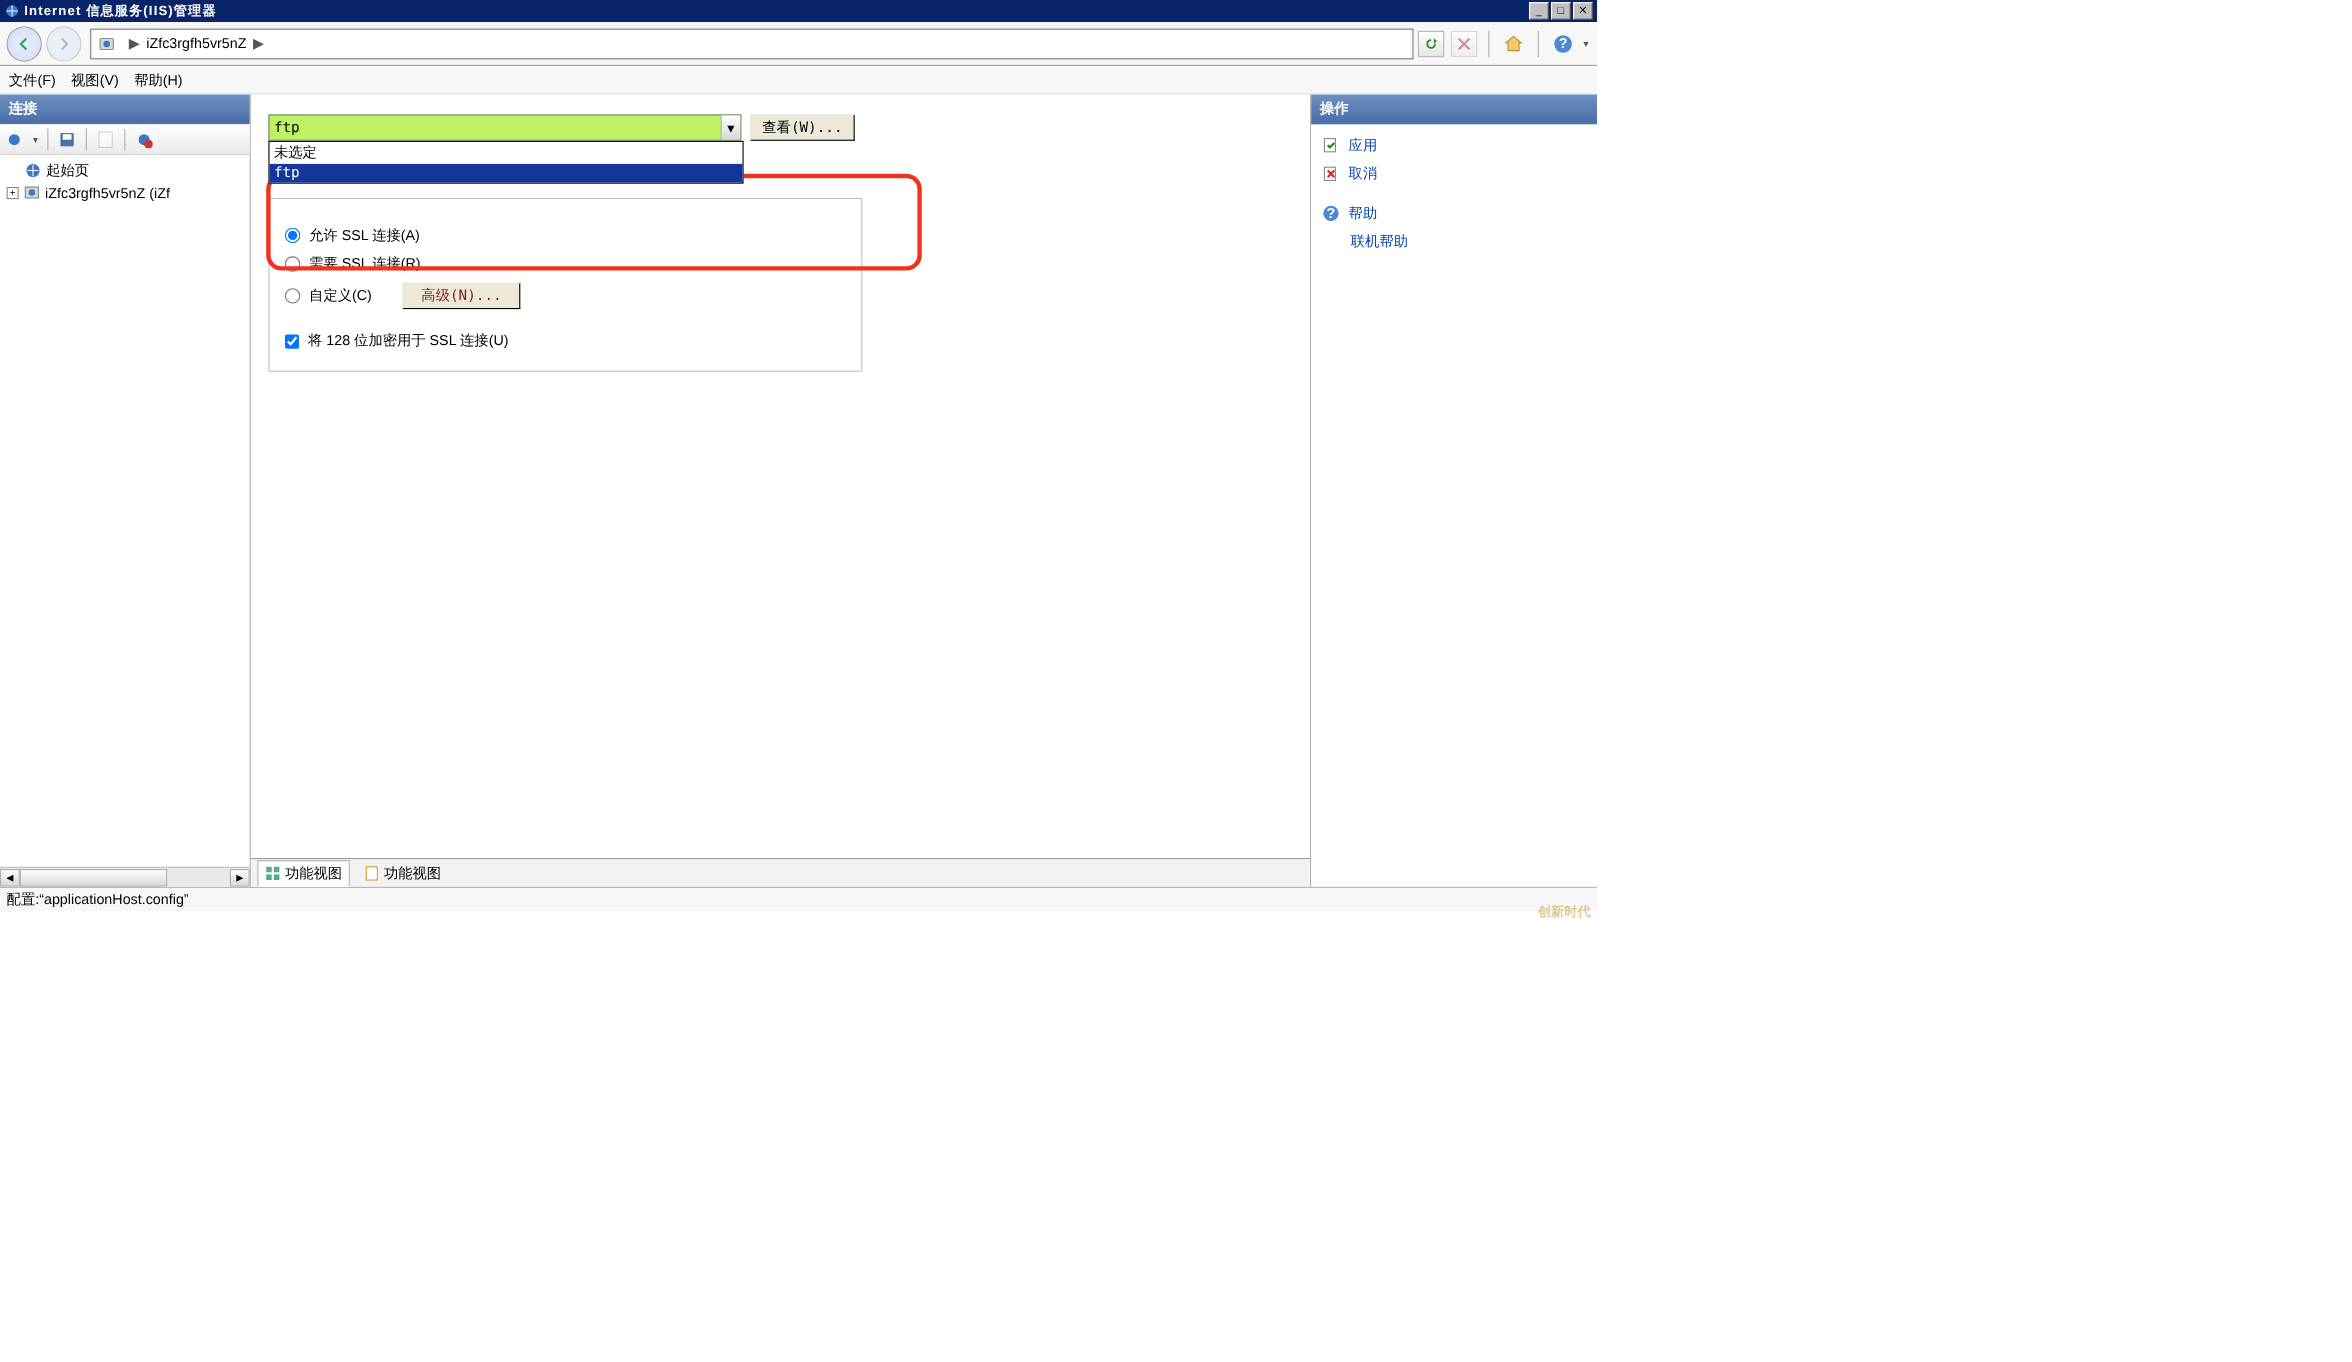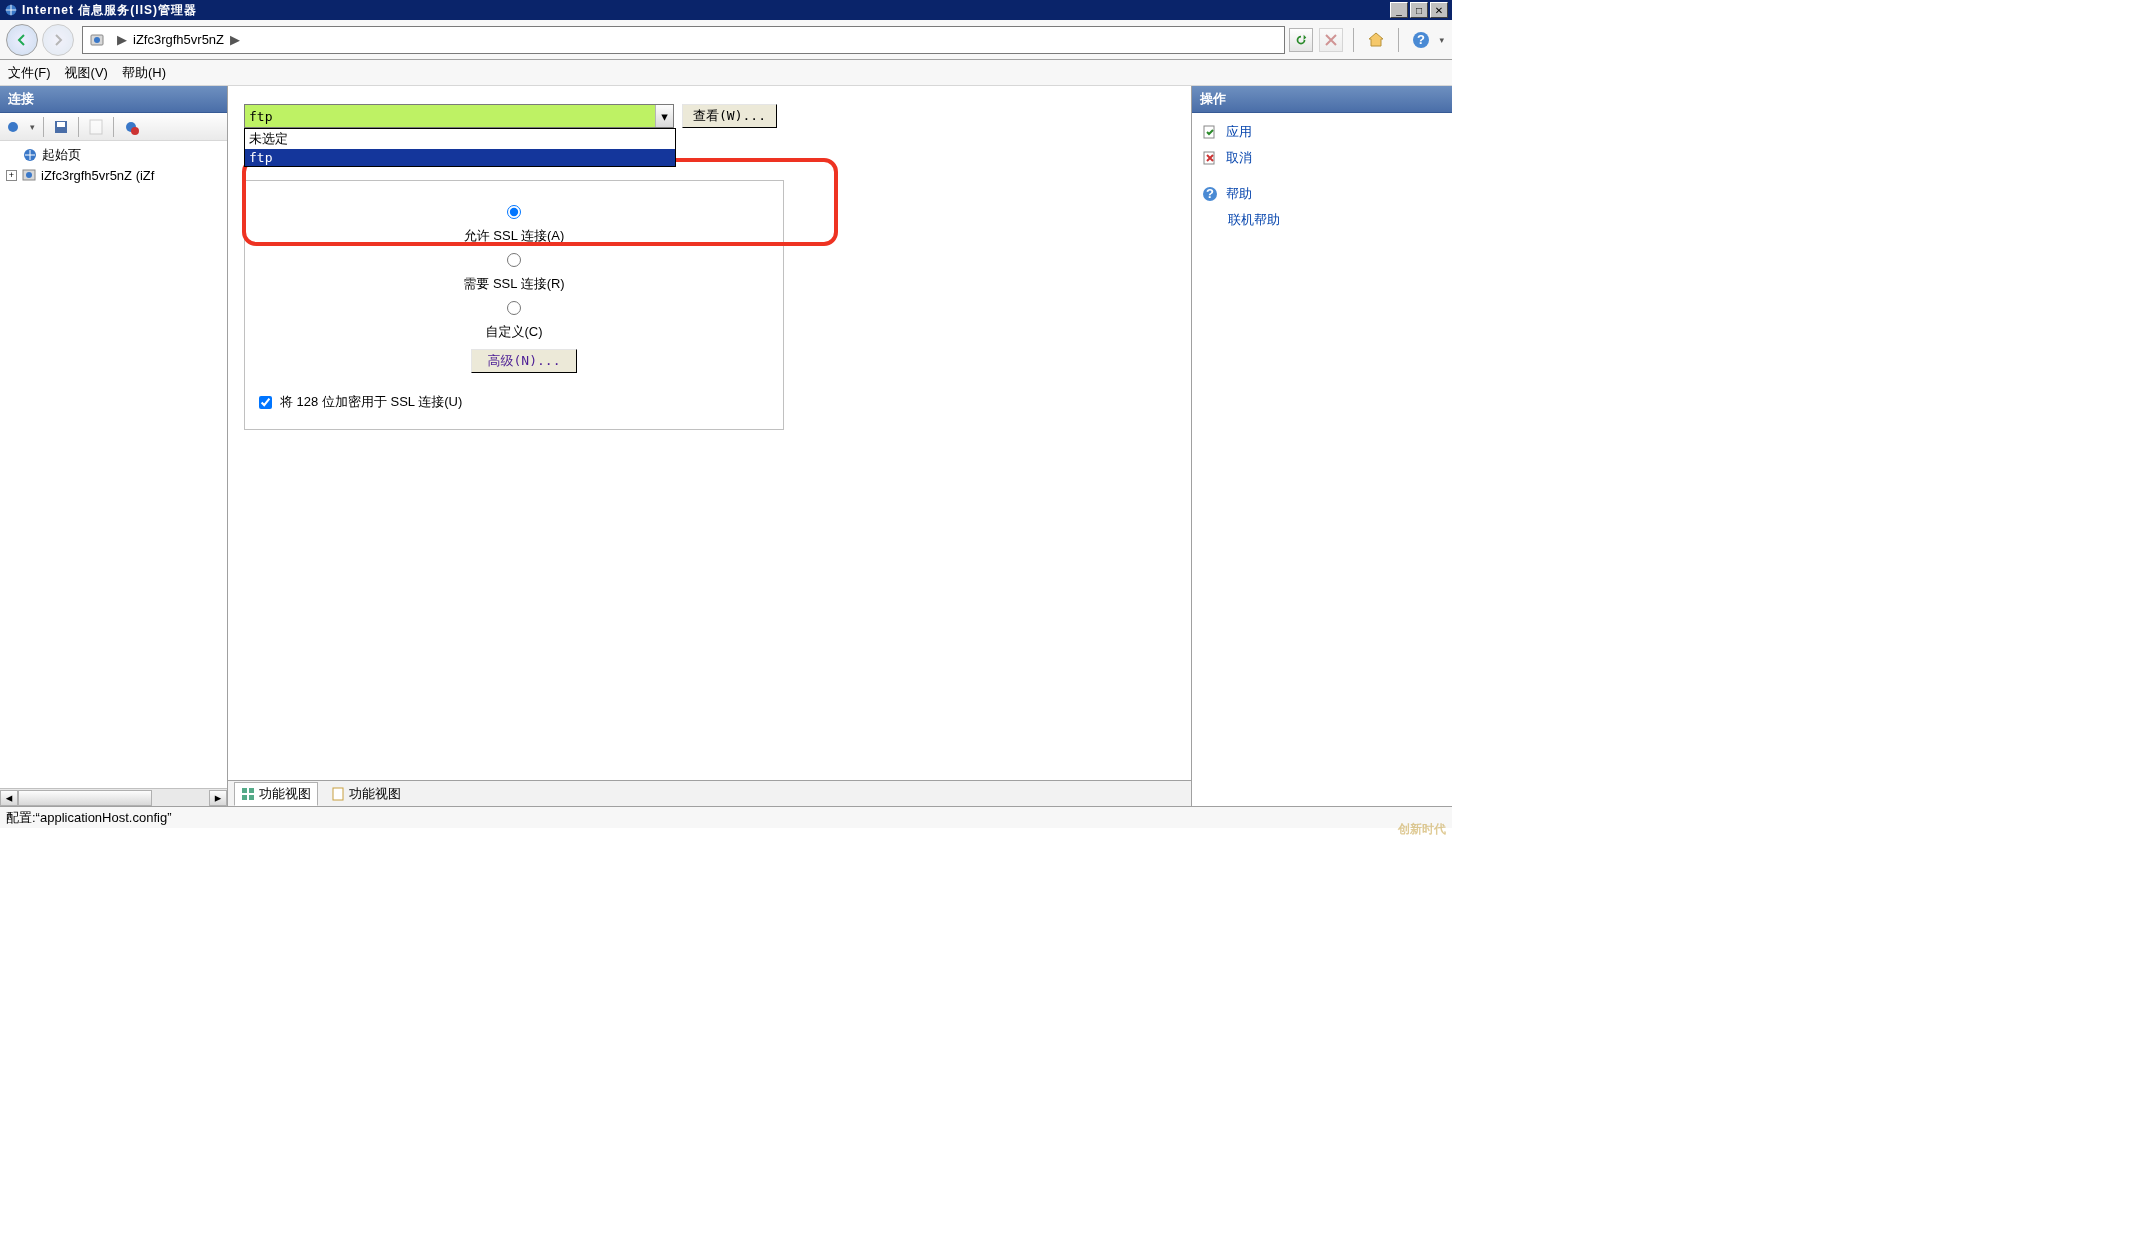--- a/index.html
+++ b/index.html
@@ -56,23 +56,23 @@
 .combo-wrap { display: flex; align-items: center; gap: 8px; }
 .combo { width: 430px; height: 24px; border: 1px solid #7a7a7a; background: #bef264; display: flex; align-items: center; position: relative; }
 .combo .c-text { flex: 1; padding: 0 4px; font-family: SimSun, monospace; }
 .combo .c-btn { width: 18px; height: 22px; background: linear-gradient(#fdfdfd,#d8d8d8); border-left: 1px solid #b5b5b5; display: flex; align-items: center; justify-content: center; }
 .combo-list { position: absolute; top: 23px; left: -1px; width: 432px; border: 1px solid #000; background: #fff; z-index: 5; }
 .combo-opt { padding: 1px 4px; font-family: SimSun, monospace; font-size: 13px; }
 .combo-opt.sel { background: #14369b; color: #fff; }
 .view-btn { height: 24px; padding: 2px 10px; border: 1px solid #808080; border-top-color:#e5e5e5; border-left-color:#e5e5e5; border-right-color:#000; border-bottom-color:#000; background: #ece9d8; font-family: SimSun, monospace; }
 
 .groupbox { border: 1px solid #c0c0c0; margin-top: 52px; padding: 16px 14px 18px; width: 540px; }
-.radio-row { display: flex; align-items: center; gap: 8px; margin: 8px 0; font-family: SimSun, monospace; flex-direction: column; }
+.radio-row { display: flex; align-items: center; gap: 8px; margin: 8px 0; font-family: SimSun, monospace; }
 .radio-row input[type=radio] { width: 14px; height: 14px; }
-.adv-btn { height: 24px; padding: 2px 16px; border: 1px solid #808080; border-top-color:#e5e5e5; border-left-color:#e5e5e5; border-right-color:#000; border-bottom-color:#000; background: #ece9d8; margin-left: 20px; color: #4c1d95; font-family: SimSun, monospace; }
+.adv-btn { height: 24px; padding: 2px 16px; border: 1px solid #808080; border-top-color:#e5e5e5; border-left-color:#e5e5e5; border-right-color:#000; border-bottom-color:#000; background: #ece9d8; margin-left: 20px; color: #7f1d1d; font-family: SimSun, monospace; }
 .check-row { display: flex; align-items: center; gap: 8px; margin-top: 20px; font-family: SimSun, monospace; }
 
 .view-tabs { height: 26px; border-top: 1px solid #a0a0a0; background: #f2f2f2; display: flex; align-items: center; padding: 0 6px; gap: 6px; }
 .vtab { display: flex; align-items: center; gap: 4px; padding: 2px 6px; border: 1px solid transparent; }
 .vtab.active { border: 1px solid #b0b0b0; background: #fff; border-bottom-color: #fff; }
 
 .panel-right { width: 260px; background: #fff; display: flex; flex-direction: column; }
 .actions-body { padding: 6px 8px; }
 .action-item { display: flex; align-items: center; gap: 8px; padding: 4px 2px; }
 .action-item.blue { color: #0645ad; }

